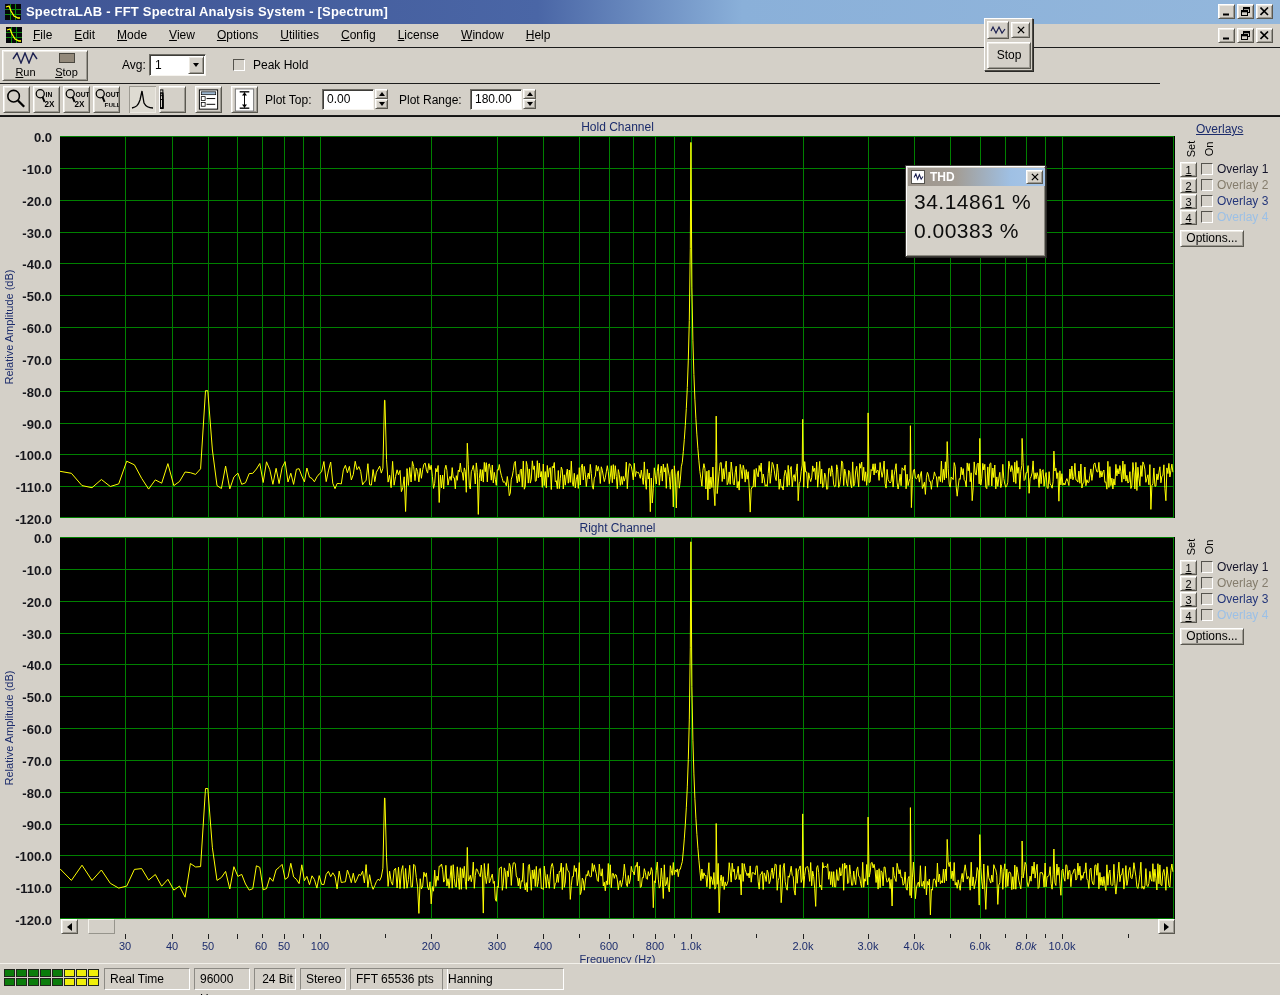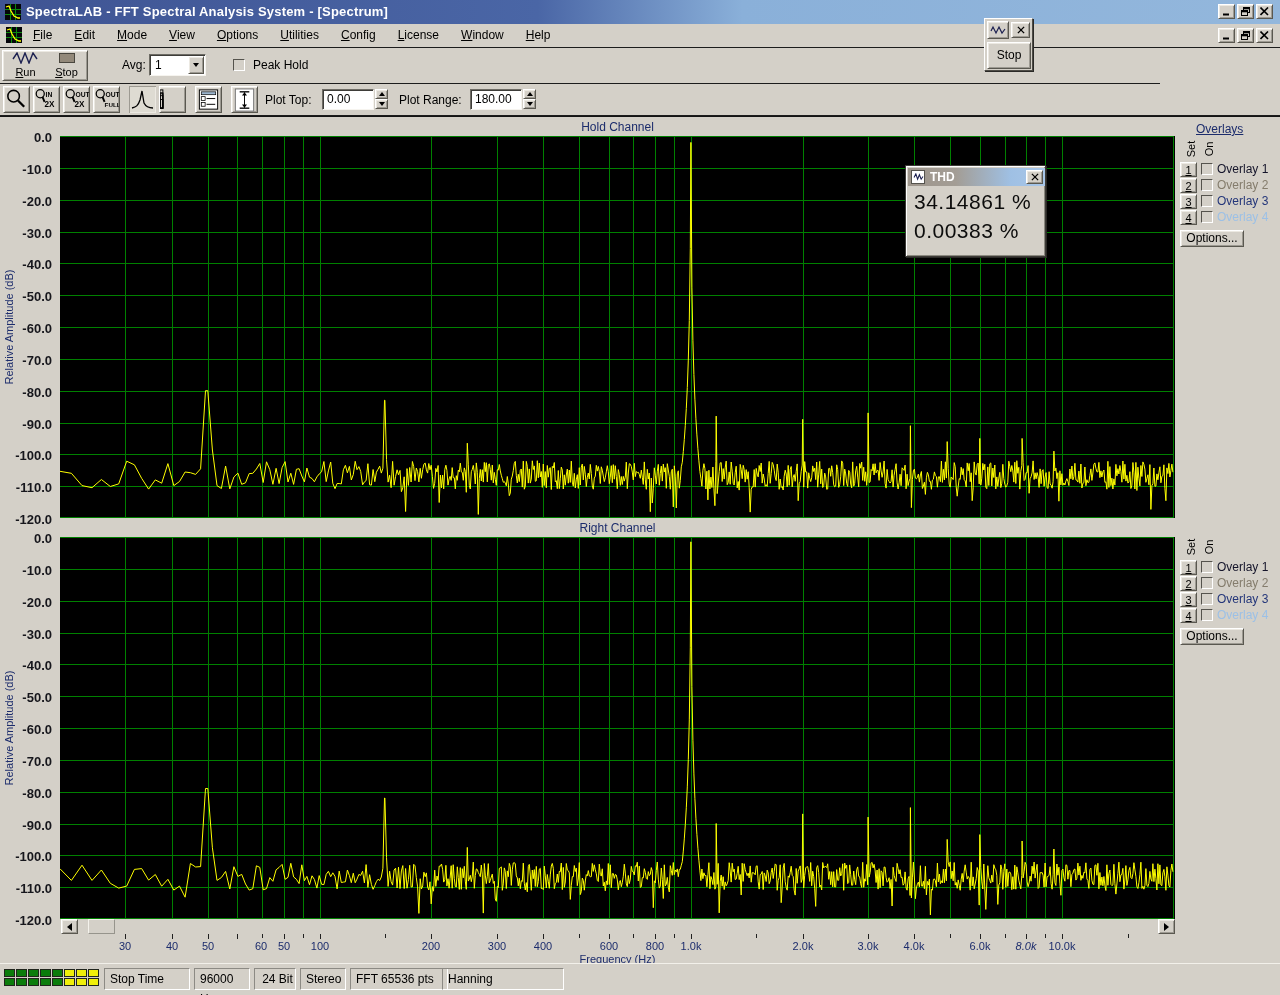--- a/index.html
+++ b/index.html
@@ -437,21 +437,21 @@
       <div class="ledcell" style="left: 76px; top: 5px; background: rgb(240, 239, 10);"></div>
       <div class="ledcell" style="left: 88px; top: 5px; background: rgb(240, 239, 10);"></div>
       <div class="ledcell" style="left: 4px; top: 14px; background: rgb(11, 124, 11);"></div>
       <div class="ledcell" style="left: 16px; top: 14px; background: rgb(11, 124, 11);"></div>
       <div class="ledcell" style="left: 28px; top: 14px; background: rgb(11, 124, 11);"></div>
       <div class="ledcell" style="left: 40px; top: 14px; background: rgb(11, 124, 11);"></div>
       <div class="ledcell" style="left: 52px; top: 14px; background: rgb(11, 124, 11);"></div>
       <div class="ledcell" style="left: 64px; top: 14px; background: rgb(240, 239, 10);"></div>
       <div class="ledcell" style="left: 76px; top: 14px; background: rgb(240, 239, 10);"></div>
       <div class="ledcell" style="left: 88px; top: 14px; background: rgb(240, 239, 10);"></div>
-      <div class="spanel groove" style="left: 104px; width: 86px;">Stop Time</div>
+      <div class="spanel groove" style="left: 104px; width: 86px;">Real Time</div>
       <div class="spanel groove" style="left: 194px; width: 56px;">96000 Hz</div>
       <div class="spanel groove" style="left: 254px; width: 42px; text-align: center;">24 Bit</div>
       <div class="spanel groove" style="left: 300px; width: 46px;">Stereo</div>
       <div class="spanel groove" style="left: 350px; width: 98px;">FFT 65536 pts</div>
       <div class="spanel groove" style="left: 442px; width: 122px;">Hanning</div>
     </div>
 
 </div>
 
 </body></html>

